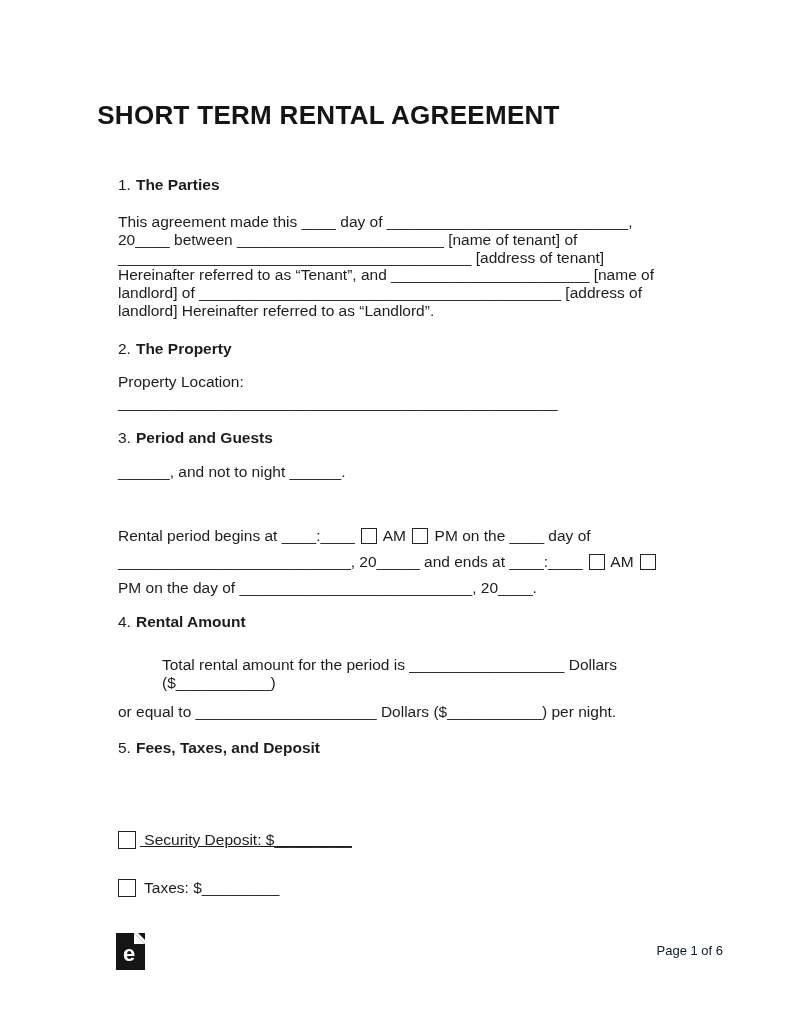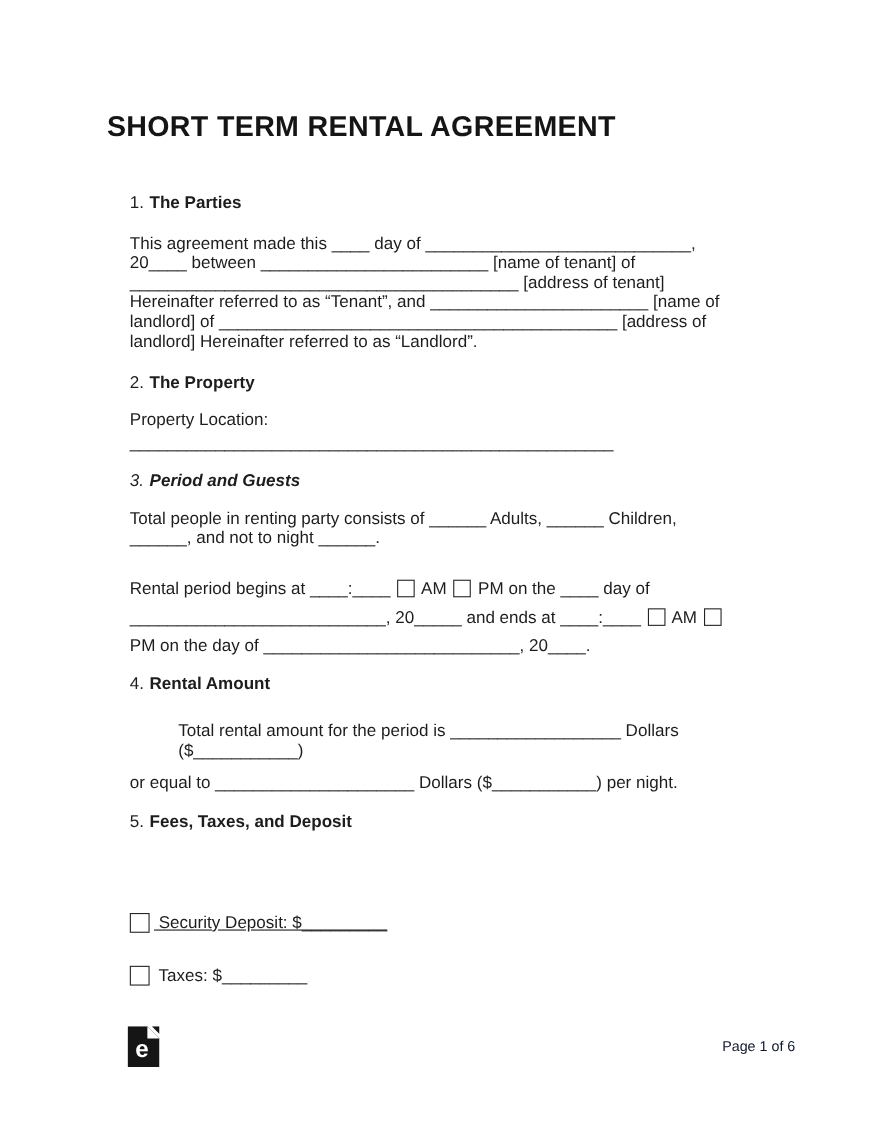--- a/index.html
+++ b/index.html
@@ -39,21 +39,21 @@
     margin: 0 2px;
   }
   .checkbox.lg { width: 18px; height: 18px; vertical-align: -4px; margin: 0 4px 0 0; }
 
   
   .b-s1h  { top: 176px; }
   .b-s1p  { top: 213px; }
   .b-s2h  { top: 340px; }
   .b-s2label { top: 373px; }
   .b-s2line  { top: 394px; }
-  .b-s3h  { top: 429px; font-style: italic; }
+  .b-s3h  { top: 429px; }
   .b-s3p1 { top: 463px; }
   .b-s3p2 { top: 523px; }
   .b-s4h  { top: 613px; }
   .b-s4p1 { top: 656px; margin-left: 44px; }
   .b-s4p2 { top: 703px; }
   .b-s5h  { top: 739px; }
   .b-s5i1 { top: 780px; }
   .b-s5i2 { top: 828px; text-decoration: underline; }
   .b-s5i3 { top: 876px; }
 
@@ -68,21 +68,21 @@
   <h1 class="doc-title">SHORT TERM RENTAL AGREEMENT</h1>
 
   <div class="block heading b-s1h"><span class="sec-num">1.</span><span class="sec-name">The Parties</span></div>
   <div class="block para b-s1p"><div class="line"><span>This agreement made this ____ day of ____________________________,</span></div><div class="line"><span>20____ between ________________________ [name of tenant] of</span></div><div class="line"><span>_________________________________________ [address of tenant]</span></div><div class="line"><span>Hereinafter referred to as “Tenant”, and _______________________ [name of</span></div><div class="line"><span>landlord] of __________________________________________ [address of</span></div><div class="line"><span>landlord] Hereinafter referred to as “Landlord”.</span></div></div>
 
   <div class="block heading b-s2h"><span class="sec-num">2.</span><span class="sec-name">The Property</span></div>
   <div class="block para b-s2label"><div class="line"><span>Property Location:</span></div></div>
   <div class="block para b-s2line"><div class="line"><span>___________________________________________________</span></div></div>
 
   <div class="block heading b-s3h"><span class="sec-num">3.</span><span class="sec-name">Period and Guests</span></div>
-  <div class="block para b-s3p1"><div class="line"><span>Total people in renting party consists of ______ Adults, ______ Children,</span></div><div class="line"><span>______, and not to night ______.</span></div></div>
+  <div class="block para b-s3p1"><div class="line"><span>______, and not to night ______.</span></div></div>
   <div class="block para spaced b-s3p2"><div class="line"><span>Rental period begins at ____:____ </span><span class="checkbox"></span><span> AM </span><span class="checkbox"></span><span> PM on the ____ day of</span></div><div class="line"><span>___________________________, 20_____ and ends at ____:____ </span><span class="checkbox"></span><span> AM </span><span class="checkbox"></span></div><div class="line"><span>PM on the day of ___________________________, 20____.</span></div></div>
 
   <div class="block heading b-s4h"><span class="sec-num">4.</span><span class="sec-name">Rental Amount</span></div>
   <div class="block para b-s4p1"><div class="line"><span>Total rental amount for the period is __________________ Dollars</span></div><div class="line"><span>($___________)</span></div></div>
   <div class="block para b-s4p2"><div class="line"><span>or equal to _____________________ Dollars ($___________) per night.</span></div></div>
 
   <div class="block heading b-s5h"><span class="sec-num">5.</span><span class="sec-name">Fees, Taxes, and Deposit</span></div>
   <div class="block para fee b-s5i2"><div class="line"><span class="checkbox lg"></span><span> Security Deposit: $_________</span></div></div>
   <div class="block para fee b-s5i3"><div class="line"><span class="checkbox lg"></span><span> Taxes: $_________</span></div></div>
 

